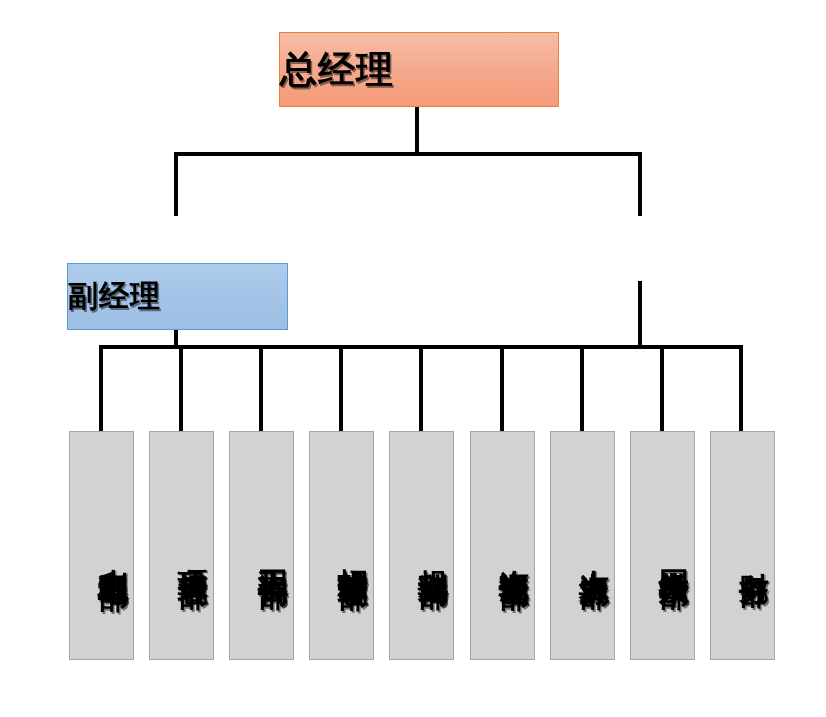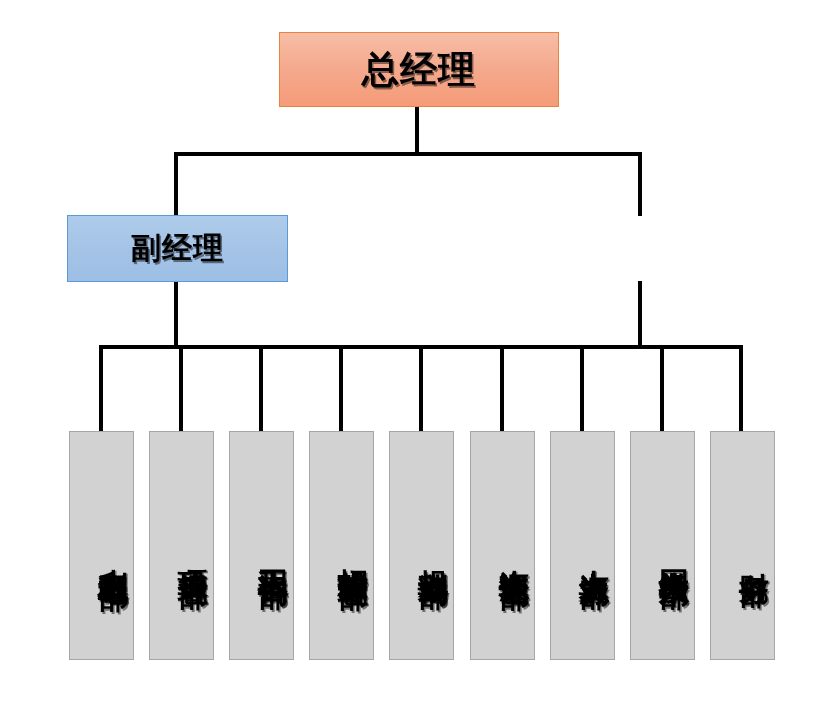--- a/index.html
+++ b/index.html
@@ -23,38 +23,38 @@
     position: absolute;
     background: #000000;
   }
 
   
   .node {
     position: absolute;
     box-sizing: border-box;
     display: flex;
     align-items: center;
-    justify-content: center;
     text-align: center;
     color: #000000;
     font-weight: bold;
     letter-spacing: 1px;
     text-shadow: 1.5px 1.5px 0 rgba(0,0,0,0.45);
   }
 
   .node-top {
     background: linear-gradient(to bottom, #f7bda6 0%, #f4a98d 50%, #f59b78 100%);
     border: 1.5px solid #e8833f;
     font-size: 37px;
   }
 
   .node-mid {
     background: linear-gradient(to bottom, #aecbea 0%, #a3c2e6 60%, #9dbfe5 100%);
     border: 1.5px solid #5b9bd5;
     font-size: 30px;
+    margin-top: 48px;
   }
 
   .node-dept {
     background: #d2d2d2;
     border: 1.5px solid #a6a6a6;
     font-size: 30px;
     writing-mode: vertical-rl;
     text-orientation: upright;
     letter-spacing: 2px;
     padding-top: 10px;

